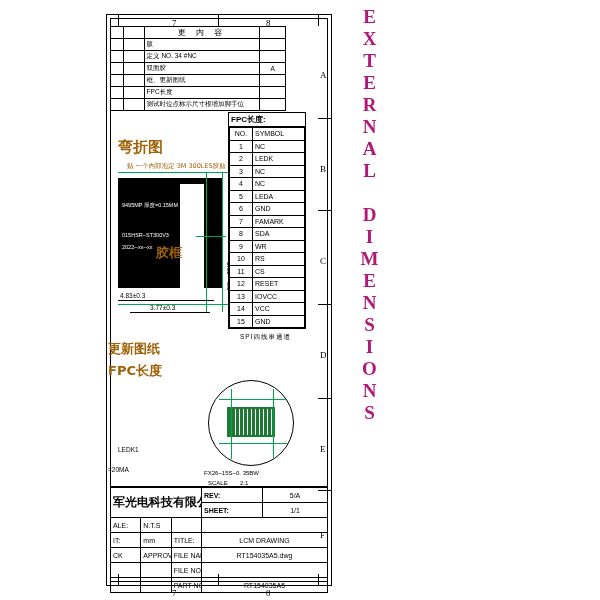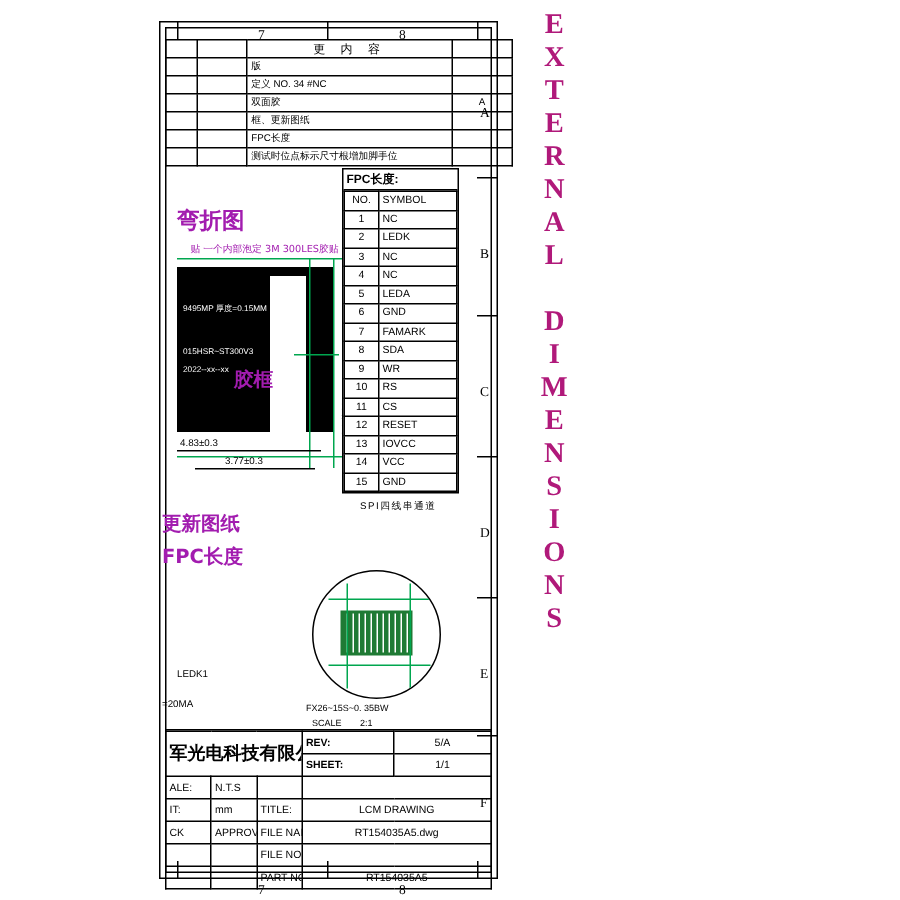--- a/index.html
+++ b/index.html
@@ -60,21 +60,21 @@
     font-family:"Liberation Serif", serif;
     color:#000;
   }
   .vline{position:absolute;background:#000;width:1px;}
   .hline{position:absolute;background:#000;height:1px;}
 
   
   .rev-table{
     position:absolute;
     left:110px; top:26px;
-    width:232px;
+    width:176px;
     border-collapse:collapse;
     font-size:6.5px;
     font-family:"Liberation Sans", sans-serif;
   }
   .rev-table td{
     border:1px solid #000;
     height:11px;
     padding:0 2px;
     color:#000;
     white-space:nowrap;
@@ -121,21 +121,21 @@
     position:absolute;
     left:240px; top:333px;
     font-size:6.5px;
     color:#000;
     letter-spacing:1px;
   }
 
   
   .cjk{
     position:absolute;
-    color:#a21caf;
+    color:#a16207;
     font-family:"DejaVu Sans", sans-serif;
     white-space:nowrap;
   }
   .big-cjk{font-size:15px;font-weight:bold;}
   .mid-cjk{font-size:13px;font-weight:bold;}
   .small-cjk{font-size:6.5px;padding-left:15px;}
 
   
   .panel{
     position:absolute;

